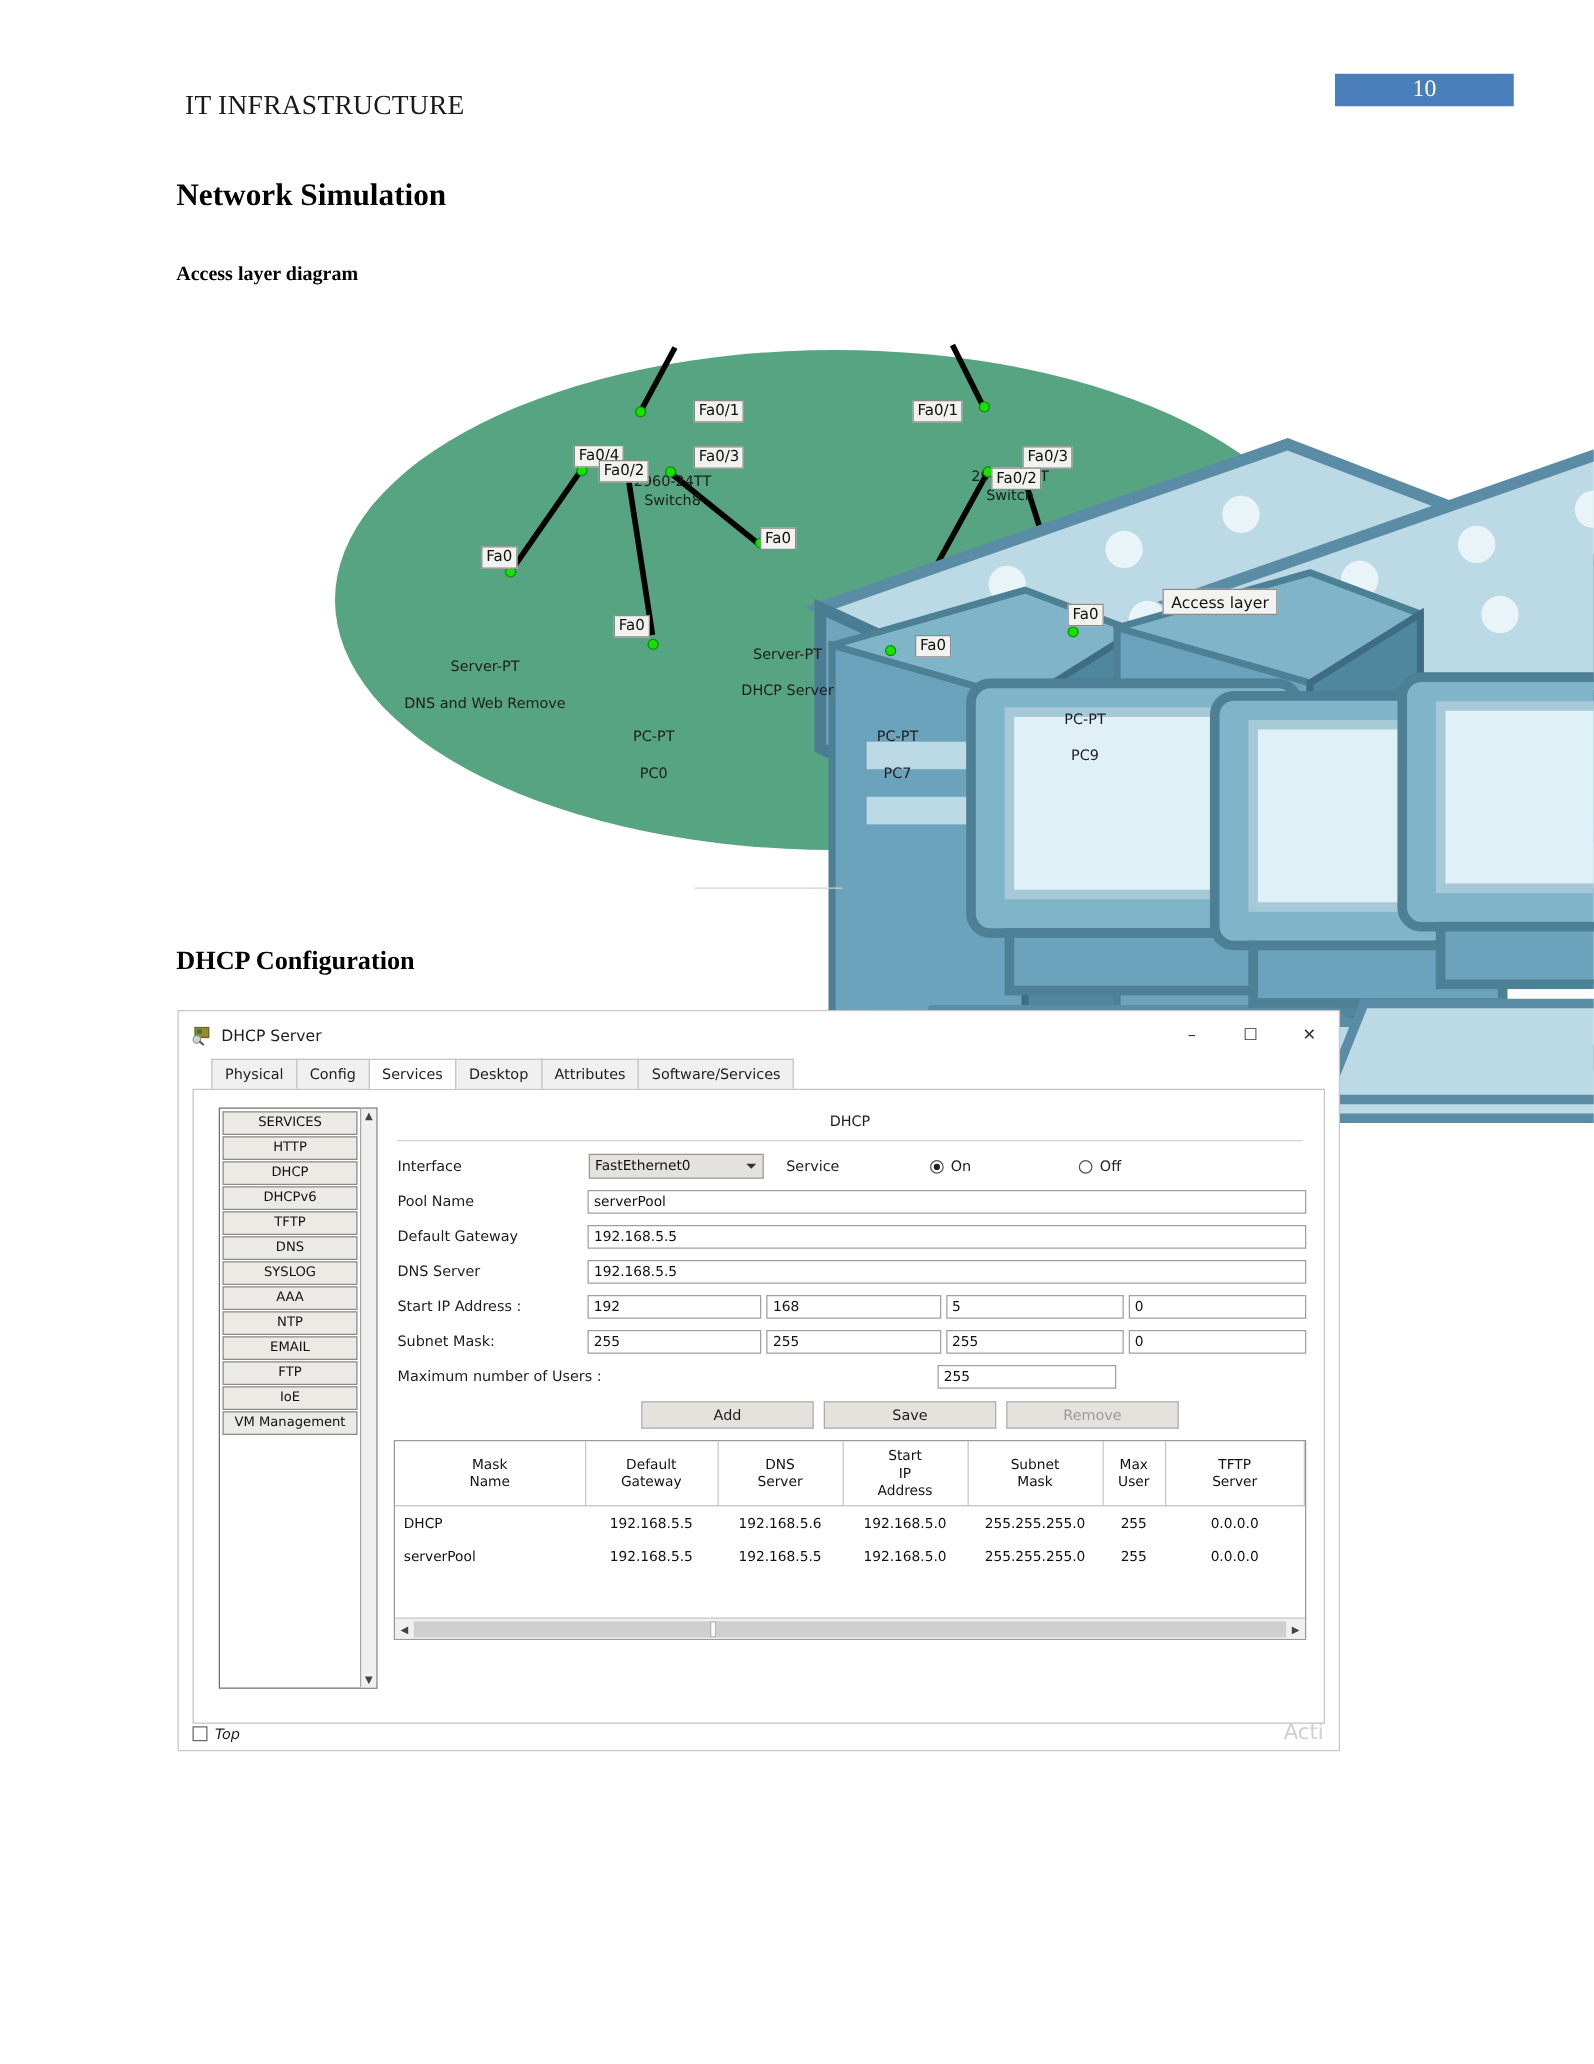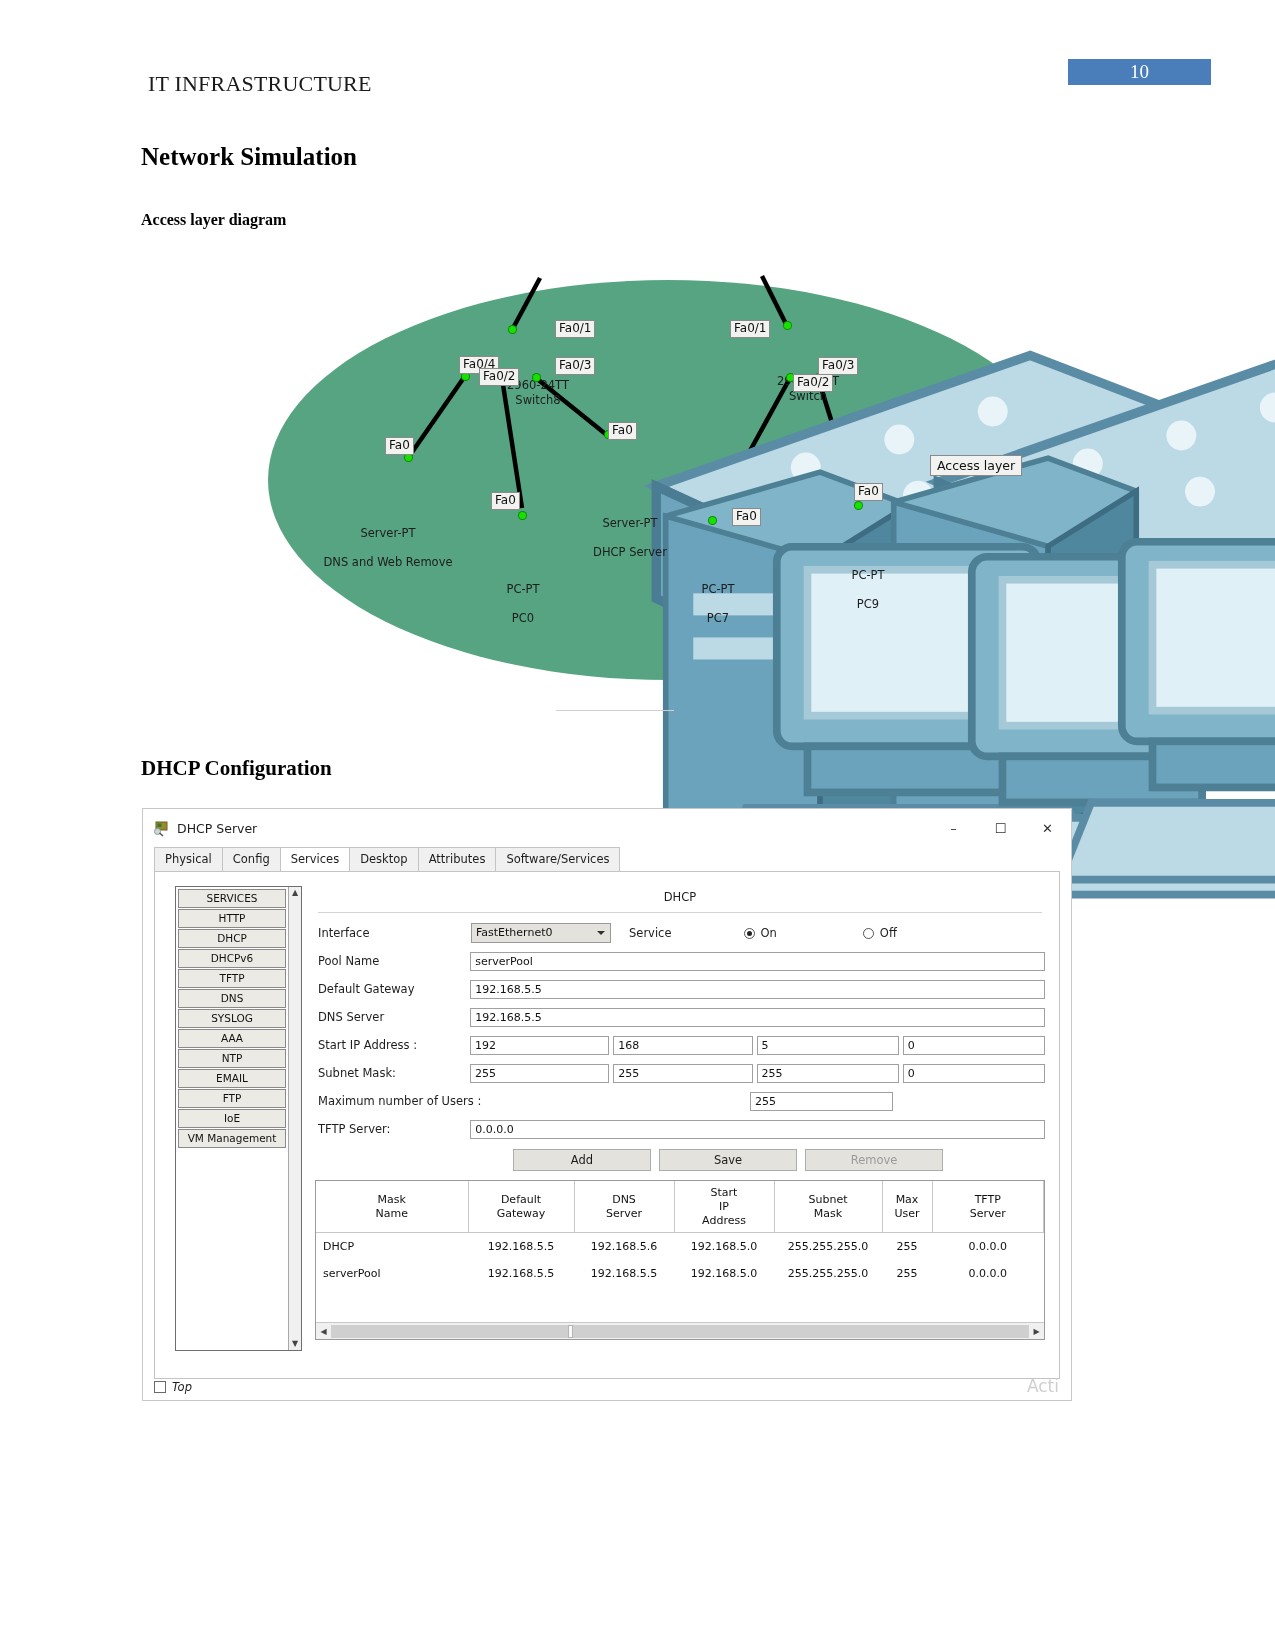--- a/index.html
+++ b/index.html
@@ -64,21 +64,21 @@
     font-size:12px; color:#111;
     padding:0px 3px 1px 3px;
     white-space:nowrap;
     line-height:1.25;
   }
   .zonetag{
     position:absolute;
     background:#f2f2f0; border:1px solid #8a8a8a;
     font-family:"DejaVu Sans", sans-serif;
     font-size:12.5px; color:#111;
-    padding:2px 6px; white-space:nowrap;
+    padding:2px 6px; white-space:nowrap;margin-top:16px;
   }
   .linkdot{
     position:absolute; width:7px; height:7px; border-radius:50%;
     background:#18e000; box-shadow:0 0 0 1px #0a8f00;
   }
   .devimg{ position:absolute; }
 
   
   .win{
     position:absolute; left:142px; top:808px;
@@ -95,21 +95,21 @@
   .win-title .tico{ width:17px; height:17px; position:relative; margin-right:7px; }
   .win-title .tname{ font-size:12.5px; color:#1d1d1d; }
   .win-ctrls{ position:absolute; right:0; top:0; height:38px; display:flex; }
   .win-ctrls div{
     width:47px; height:38px; display:flex; align-items:center; justify-content:center;
     font-size:13px; color:#333; font-family:"DejaVu Sans", sans-serif;
   }
 
   .tabs{
     display:flex; align-items:flex-end;
-    height:24px; margin-left:11px; position:relative;
+    height:24px; margin-left:26px; position:relative;
   }
   .tab{
     font-size:11.5px; color:#1d1d1d;
     padding:4px 10px 4px 10px;
     background:#f0f0f0; border:1px solid #c4c4c4; border-bottom:none;
     margin-right:-1px; height:24px; line-height:15px;
   }
   .tab.active{ background:#ffffff; position:relative; z-index:3; }
 
   .panel{
@@ -465,24 +465,20 @@
         <div class="inp" style="width:140px;margin-left:4px;">255</div>
         <div class="inp" style="width:143px;margin-left:4px;">255</div>
         <div class="inp" style="width:143px;margin-left:4px;">0</div>
       </div>
 
       <div class="row">
         <div class="lbl" style="width:430px;">Maximum number of Users :</div>
         <div class="inp" style="width:143px;margin-left:5px;">255</div>
       </div>
 
-      <div class="row">
-        <div class="lbl">TFTP Server:</div>
-        <div class="inp" style="width:578px;">0.0.0.0</div>
-      </div>
 
       <div class="btnrow">
         <div class="btn">Add</div>
         <div class="btn">Save</div>
         <div class="btn disabled">Remove</div>
       </div>
 
       <div class="tbl">
         <table>
           <thead>

